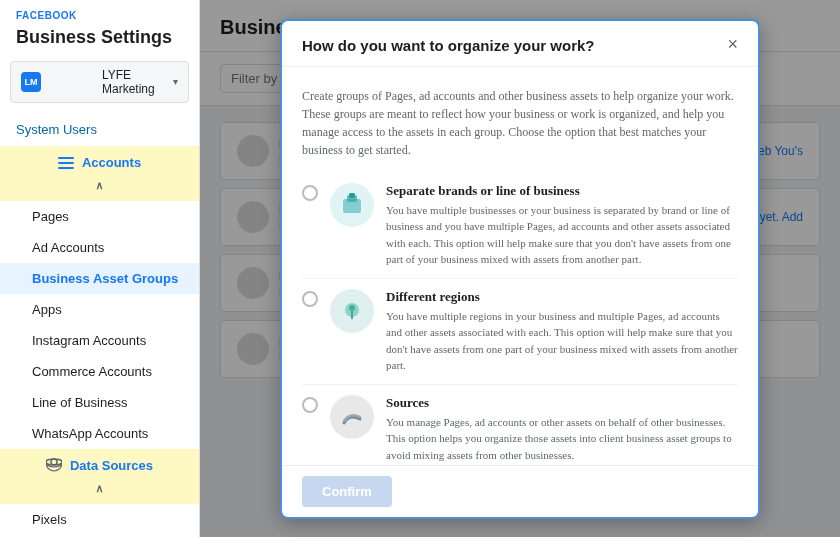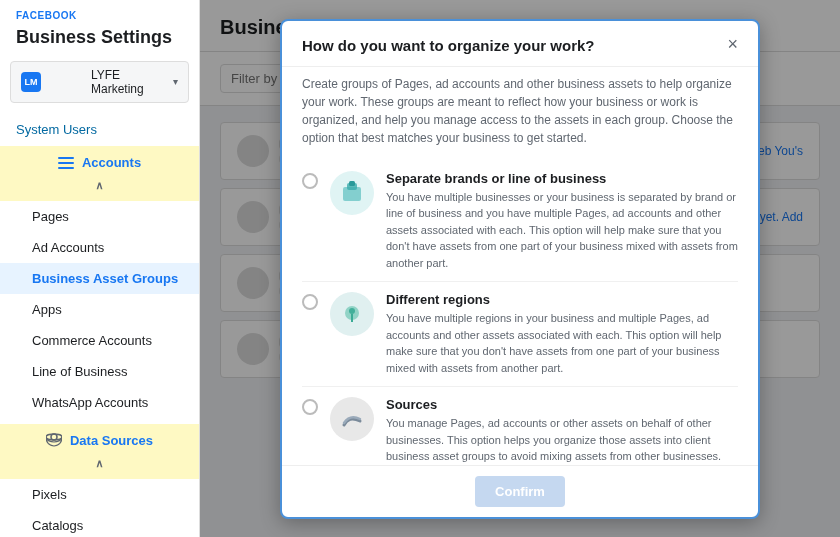--- a/index.html
+++ b/index.html
@@ -31,21 +31,21 @@
       color: #1c1e21;
       line-height: 1.2;
     }
     .sidebar-account-selector {
       margin: 0 10px 10px;
       border: 1px solid #ddd;
       border-radius: 4px;
       padding: 6px 10px;
       display: flex;
       align-items: center;
-      gap: 6px;
+      gap: 17px;
       cursor: pointer;
       background: #f5f6f7;
     }
     .account-avatar {
       width: 20px; height: 20px;
       background: #1877f2;
       border-radius: 4px;
       display: flex; align-items: center; justify-content: center;
       color: #fff; font-size: 9px; font-weight: 700;
     }
@@ -178,23 +178,24 @@
       color: #1c1e21;
     }
     .modal-close {
       cursor: pointer;
       font-size: 18px;
       color: #606770;
       line-height: 1;
       margin-top: -2px;
     }
     .modal-body {
-      padding: 8px 20px;
+      padding: 20px 20px;
       overflow-y: auto;
       flex: 1;
+      font-family: Liberation Serif, serif;
     }
     .modal-desc {
       font-size: 12px;
       color: #606770;
       line-height: 1.5;
       margin-bottom: 14px;
     }
     .option-row {
       display: flex;
       align-items: flex-start;
@@ -230,21 +231,21 @@
       margin-bottom: 3px;
     }
     .option-desc {
       font-size: 11px;
       color: #606770;
       line-height: 1.5;
     }
     .modal-footer {
       padding: 10px 20px;
       display: flex;
-      justify-content: center;
+      justify-content: flex-start;
       border-top: 1px solid #eee;
     }
     .btn-confirm {
       background: #c5d8f0;
       color: #fff;
       border: none;
       border-radius: 4px;
       padding: 8px 20px;
       font-size: 13px;
       font-weight: 600;
@@ -279,25 +280,26 @@
       </svg>
       <span>Accounts</span>
     </span>
     <span class="collapse-icon">∧</span>
   </div>
 
   <div class="sidebar-sub-item">Pages</div>
   <div class="sidebar-sub-item">Ad Accounts</div>
   <div class="sidebar-sub-item active-sub">Business Asset Groups</div>
   <div class="sidebar-sub-item">Apps</div>
+  <div class="sidebar-sub-item">Instagram Accounts</div>
   <div class="sidebar-sub-item">Commerce Accounts</div>
   <div class="sidebar-sub-item">Line of Business</div>
   <div class="sidebar-sub-item">WhatsApp Accounts</div>
 
-  <div class="sidebar-section-item section-header" style="margin-top:6px;">
+  <div class="sidebar-section-item section-header" style="">
     <span class="section-icon">
       <svg width="16" height="16" viewBox="0 0 16 16" fill="#606770">
         <circle cx="8" cy="4" r="3" stroke="#606770" stroke-width="1.5" fill="none"></circle>
         <ellipse cx="8" cy="4" rx="8" ry="3" stroke="#606770" stroke-width="1.5" fill="none"></ellipse>
         <path d="M0 4 Q0 8 8 9 Q16 8 16 4" stroke="#606770" stroke-width="1.2" fill="none"></path>
         <path d="M0 4 Q0 12 8 13 Q16 12 16 4" stroke="#606770" stroke-width="1.2" fill="none"></path>
       </svg>
       <span>Data Sources</span>
     </span>
     <span class="collapse-icon">∧</span>

